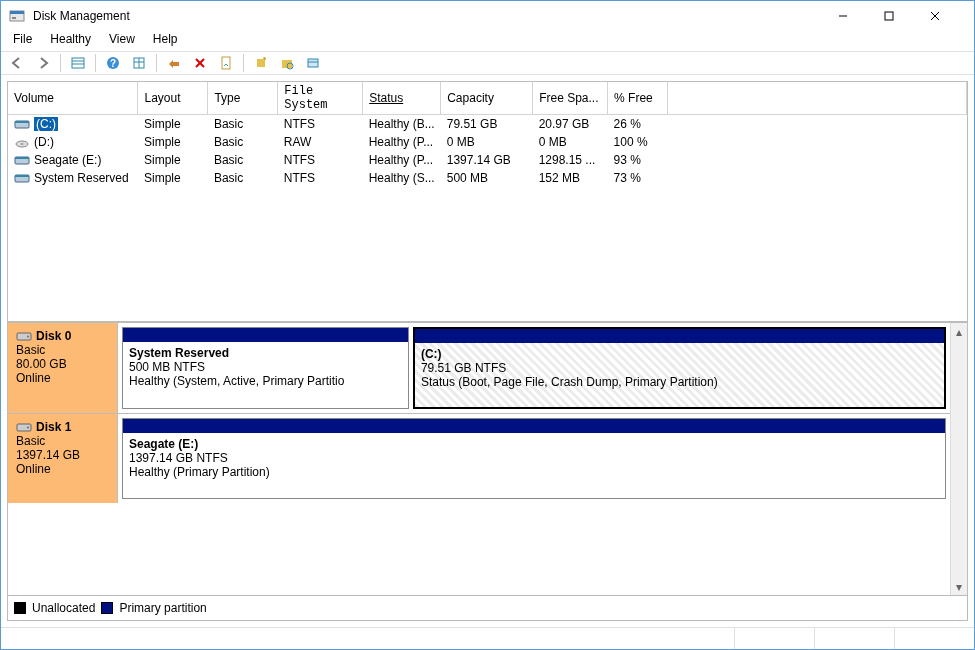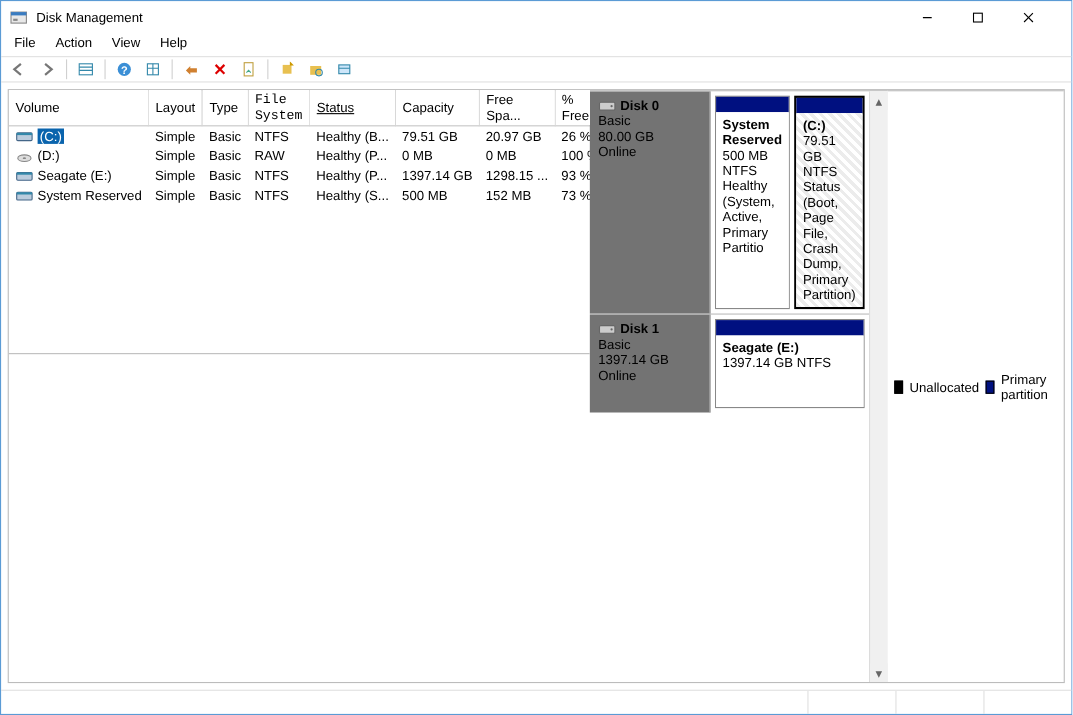--- a/index.html
+++ b/index.html
@@ -6,41 +6,41 @@
   body { margin:0; font-family:"Segoe UI",Tahoma,sans-serif; font-size:12px; background:#fff; }
   .window { width:975px; height:650px; border:1px solid #5b9bd5; display:flex; flex-direction:column; background:#fff; }
   .titlebar { height:30px; display:flex; align-items:center; padding:0 16px 0 8px; }
   .titlebar .title { margin-left:8px; font-size:12px; color:#000; }
   .winbtns { margin-left:auto; display:flex; }
   .winbtn { width:46px; height:30px; display:flex; align-items:center; justify-content:center; color:#444; font-size:11px; }
   .menubar { height:20px; display:flex; padding:0 6px 4px 12px; gap:18px; color:#000;align-items:center; }
   .toolbar { height:24px; border-top:1px solid #e0e0e0; border-bottom:1px solid #e0e0e0; display:flex; align-items:center; padding:0 4px; gap:2px; }
   .tbtn { width:24px; height:20px; display:flex; align-items:center; justify-content:center; border:1px solid transparent; }
   .tbsep { width:1px; height:18px; background:#d0d0d0; margin:0 3px; }
-  .content { flex:1; display:flex; flex-direction:row; margin:6px; border:1px solid #bcbcbc; }
+  .content { flex:1; display:flex; flex-direction:column; margin:6px; border:1px solid #bcbcbc; }
   .volumes { height:240px; overflow:auto; border-bottom:1px solid #bcbcbc; }
   table { border-collapse:collapse; width:100%; font-size:12px; }
   th { text-align:left; font-weight:normal; background:#fff; border-right:1px solid #d4d4d4; border-bottom:1px solid #d4d4d4; padding:2px 6px; height:18px; position:sticky; top:0; }
   td { padding:2px 6px; height:18px; white-space:nowrap; }
   tbody tr.selected td.volcell span.label { background:#0a64ad; color:#fff; padding:0 2px; }
   .volcell { display:flex; align-items:center; gap:4px; }
   .graphical { flex:1; display:flex; position:relative; border-top:1px solid #bcbcbc; }
   .gscroll { flex:1; overflow:auto; }
   .diskrow { display:flex; border-top:1px solid #bcbcbc; min-height:90px; }
   .diskrow:first-child { border-top:none; }
-  .diskinfo { width:110px; padding:6px 8px; background:#737373; font-size:12px; border-right:1px solid #bcbcbc; }
+  .diskinfo { width:110px; padding:6px 8px; background:#fdba74; font-size:12px; border-right:1px solid #bcbcbc; }
   .diskinfo .name { font-weight:bold; display:flex; align-items:center; gap:4px; }
   .partitions { flex:1; padding:4px; display:flex; gap:4px; }
   .partwrap { border:1px solid #888; display:flex; flex-direction:column; }
   .partwrap.sel { border:2px solid #000; }
   .partbar { height:14px; background:#001080; }
   .partbody { padding:4px 6px; font-size:12px; background:#fff; flex:1; position:relative; overflow:hidden; }
   .partbody .pn { font-weight:bold; }
   .hatch { background-image:repeating-linear-gradient(45deg,#ececec 0 3px,#fff 3px 6px); }
-  .legend { border-top:1px solid #bcbcbc; padding:15px 6px; display:flex; align-items:center; gap:6px; font-size:12px; }
+  .legend { border-top:1px solid #bcbcbc; padding:5px 6px; display:flex; align-items:center; gap:6px; font-size:12px; }
   .legsw { width:12px; height:12px; border:1px solid #000; }
   .sbarv { width:17px; background:#f0f0f0; border-left:1px solid #dcdcdc; display:flex; flex-direction:column; }
   .sbarv .arrow { height:17px; display:flex; align-items:center; justify-content:center; color:#666; background:#f0f0f0; }
   .sbarv .track { flex:1; }
   .statusbar { height:22px; border-top:1px solid #e0e0e0; display:flex; justify-content:flex-end; align-items:stretch; }
   .statusbar div { width:80px; border-left:1px solid #e0e0e0; }
   svg { display:block; }
 </style>
 </head>
 <body>
@@ -71,21 +71,21 @@
           <svg width="10" height="10">
             <line x1="1" y1="1" x2="9" y2="9" stroke="#000"></line>
             <line x1="9" y1="1" x2="1" y2="9" stroke="#000"></line>
           </svg>
         </div>
     </div>
   </div>
 
   <div class="menubar" id="menubar">
       <span>File</span>
-      <span>Action</span>
+      <span>Healthy</span>
       <span>View</span>
       <span>Help</span>
     </div>
 
   <div class="toolbar">
     <div class="tbtn">
         <svg width="14" height="14">
           <path d="M9 2 L3 7 L9 12" fill="none" stroke="#777" stroke-width="2"></path>
         </svg>
       </div>
@@ -302,20 +302,21 @@
               <div>Basic</div>
               <div>1397.14 GB</div>
               <div>Online</div>
             </div>
             <div class="partitions">
               <div class="partwrap" style="flex: 100 1 0%;">
                 <div class="partbar"></div>
                 <div class="partbody">
                   <div class="pn">Seagate  (E:)</div>
                   <div>1397.14 GB NTFS</div>
+                  <div>Healthy (Primary Partition)</div>
                 </div>
               </div>
             </div>
           </div>
         </div>
       <div class="sbarv">
         <div class="arrow">▴</div>
         <div class="track"></div>
         <div class="arrow">▾</div>
       </div>

